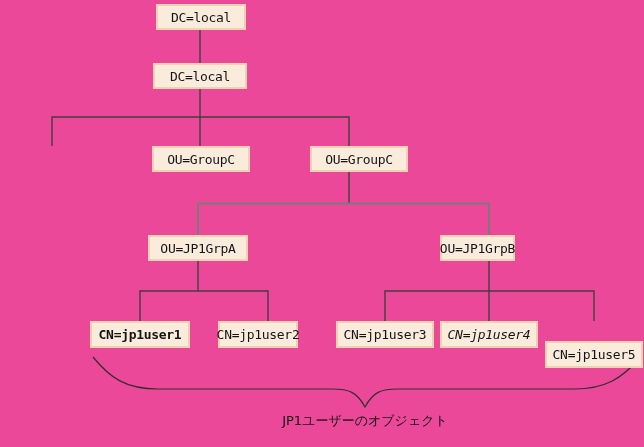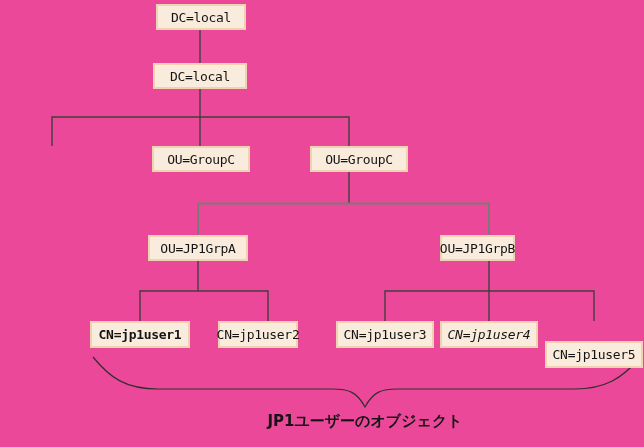--- a/index.html
+++ b/index.html
@@ -37,24 +37,23 @@
     letter-spacing: -0.3px;
     z-index: 2;
   }
   .caption {
     position: absolute;
     left: 244px;
     top: 412px;
     width: 242px;
     text-align: center;
     font-family: "DejaVu Sans", "Liberation Sans", sans-serif;
-    font-size: 15px;
+    font-size: 13px;
     color: #141414;
     z-index: 2;
-    font-weight: bold;
   }
 </style>
 </head>
 <body>
 
 <div id="stage">
 
   <svg id="lines" viewBox="0 0 644 447" xmlns="http://www.w3.org/2000/svg">
 
     <path d="M200 30 L200 63" fill="none" stroke="#3f3f3f" stroke-width="1.4"></path>

